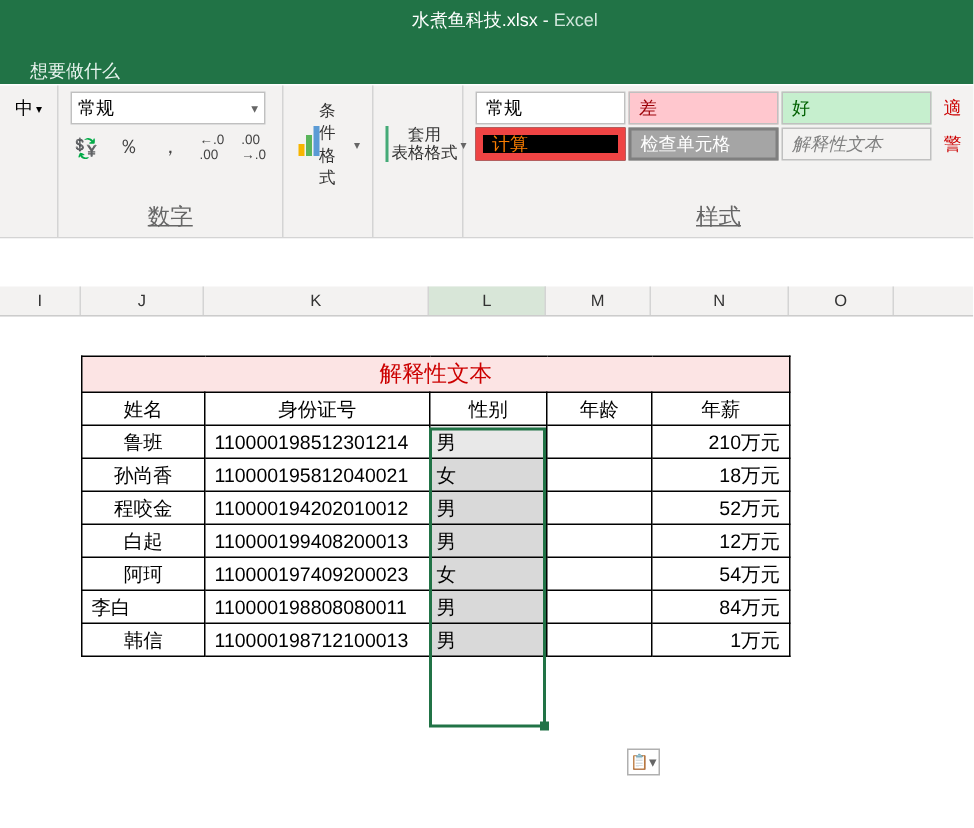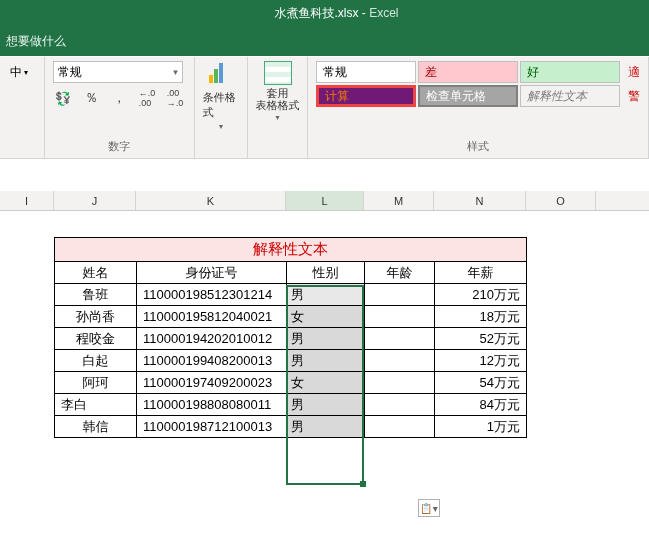--- a/index.html
+++ b/index.html
@@ -1,52 +1,52 @@
 <!DOCTYPE html>
 <html><head>
   <meta charset="utf-8">
   <style>
     * { margin:0; padding:0; box-sizing:border-box; }
     body { font-family:"Microsoft YaHei","Segoe UI",sans-serif; font-size:12px; background:#fff; width:649px; height:552px; overflow:hidden; }
     .titlebar { background:#217346; color:#fff; height:26px; line-height:26px; text-align:center; font-size:12px;padding-left:24px; }
     .titlebar .fname { color:#fff; }
     .titlebar .app { color:#d0e6db; }
     .ribbonwrap { background:#f3f2f1; border-bottom:1px solid #d4d4d4; }
-    .ribbon-top { background:#217346; height:30px; display:flex; align-items:center; padding-left:6px; }
+    .ribbon-top { background:#217346; height:30px; display:flex; align-items:flex-end; padding-left:20px; }
     .tellme { color:#e9f4ef; font-size:12px; }
     .ribbon { height:102px; background:#f3f2f1; display:flex; position:relative; border-top:1px solid #fff; }
     .group { border-right:1px solid #d4d4d4; padding:4px 8px; display:flex; flex-direction:column; justify-content:space-between; }
-    .group-label { text-align:center; font-size:11px; color:#666; margin-top:auto; padding-top:2px; }
+    .group-label { text-align:center; font-size:15px; color:#666; margin-top:auto; padding-top:2px;text-decoration:underline; }
     .fmt-group { width:50px; }
     .num-group { width:150px; }
     .cond-group { width:60px; }
     .tbl-group { width:60px; }
     .styles-group { flex:1; }
     .num-top { display:flex; align-items:center; gap:4px; margin-bottom:4px; }
     .combo { background:#fff; border:1px solid #c0c0c0; height:22px; display:flex; align-items:center; padding:0 4px; font-size:12px; }
     .combo .arrow { margin-left:auto; font-size:9px; color:#666; }
     .num-row { display:flex; gap:6px; align-items:center; color:#444; font-size:13px; }
     .ico-btn { width:22px; height:22px; display:flex; align-items:center; justify-content:center; }
-    .bigbtn { display:flex; flex-direction:column; align-items:center; justify-content:flex-start; gap:2px; font-size:11px; color:#333; height:70px; }
+    .bigbtn { display:flex; align-items:center; justify-content:flex-start; gap:2px; font-size:11px; color:#333; height:70px; }
     .bigbtn .arrow { font-size:8px; color:#666; }
     .cf-icon { width:28px; height:28px; position:relative; }
     .cf-icon .bars { position:absolute; left:2px; top:2px; display:flex; gap:1px; align-items:flex-end; }
     .cf-icon .bars span { width:4px; background:#4a9; }
     .cf-icon .bars span:nth-child(1) { height:8px; background:#f7b500; }
     .cf-icon .bars span:nth-child(2) { height:14px; background:#5ab55a; }
     .cf-icon .bars span:nth-child(3) { height:20px; background:#5b9bd5; }
     .tbl-icon { width:28px; height:24px; border:1px solid #4a7; background:
       repeating-linear-gradient(#dff3e8 0 5px,#fff 5px 10px);
     }
     .styles-grid { display:flex; gap:2px; flex-wrap:nowrap; margin-bottom:2px; }
     .style-cell { width:100px; height:22px; border:1px solid #c0c0c0; padding:1px 6px; font-size:12px; display:flex; align-items:center; }
     .sc-normal { background:#fff; color:#000; }
     .sc-bad { background:#ffc7ce; color:#9c0006; }
     .sc-good { background:#c6efce; color:#006100; }
-    .sc-calc { background:#701a75; color:#fa7d00; border:3px solid #ef4444; }
+    .sc-calc { background:#000000; color:#fa7d00; border:5px solid #ef4444; }
     .sc-check { border:2px solid #7f7f7f; background:#a5a5a5; color:#fff; }
     .sc-expl { color:#7f7f7f; font-style:italic; }
     .sheet-area { position:relative; background:#fff; height:calc(552px - 26px - 30px - 102px - 1px); overflow:hidden; }
     .colhdr { display:flex; height:20px; background:#f3f2f1; border-bottom:1px solid #ccc; }
     .ch { border-right:1px solid #d4d4d4; text-align:center; font-size:11px; color:#333; line-height:20px; }
     .ch.sel { background:#d8e6d8; }
     .grid { position:relative; }
     .tbl { position:absolute; left:54px; top:26px; border-collapse:collapse; }
     .tbl td, .tbl th { border:1px solid #000; font-size:13px; height:22px; padding:0 6px; background:#fff; }
     .tbl .title-row td { background:#fce4e4; color:#c00; text-align:center; font-size:15px; height:24px; }

